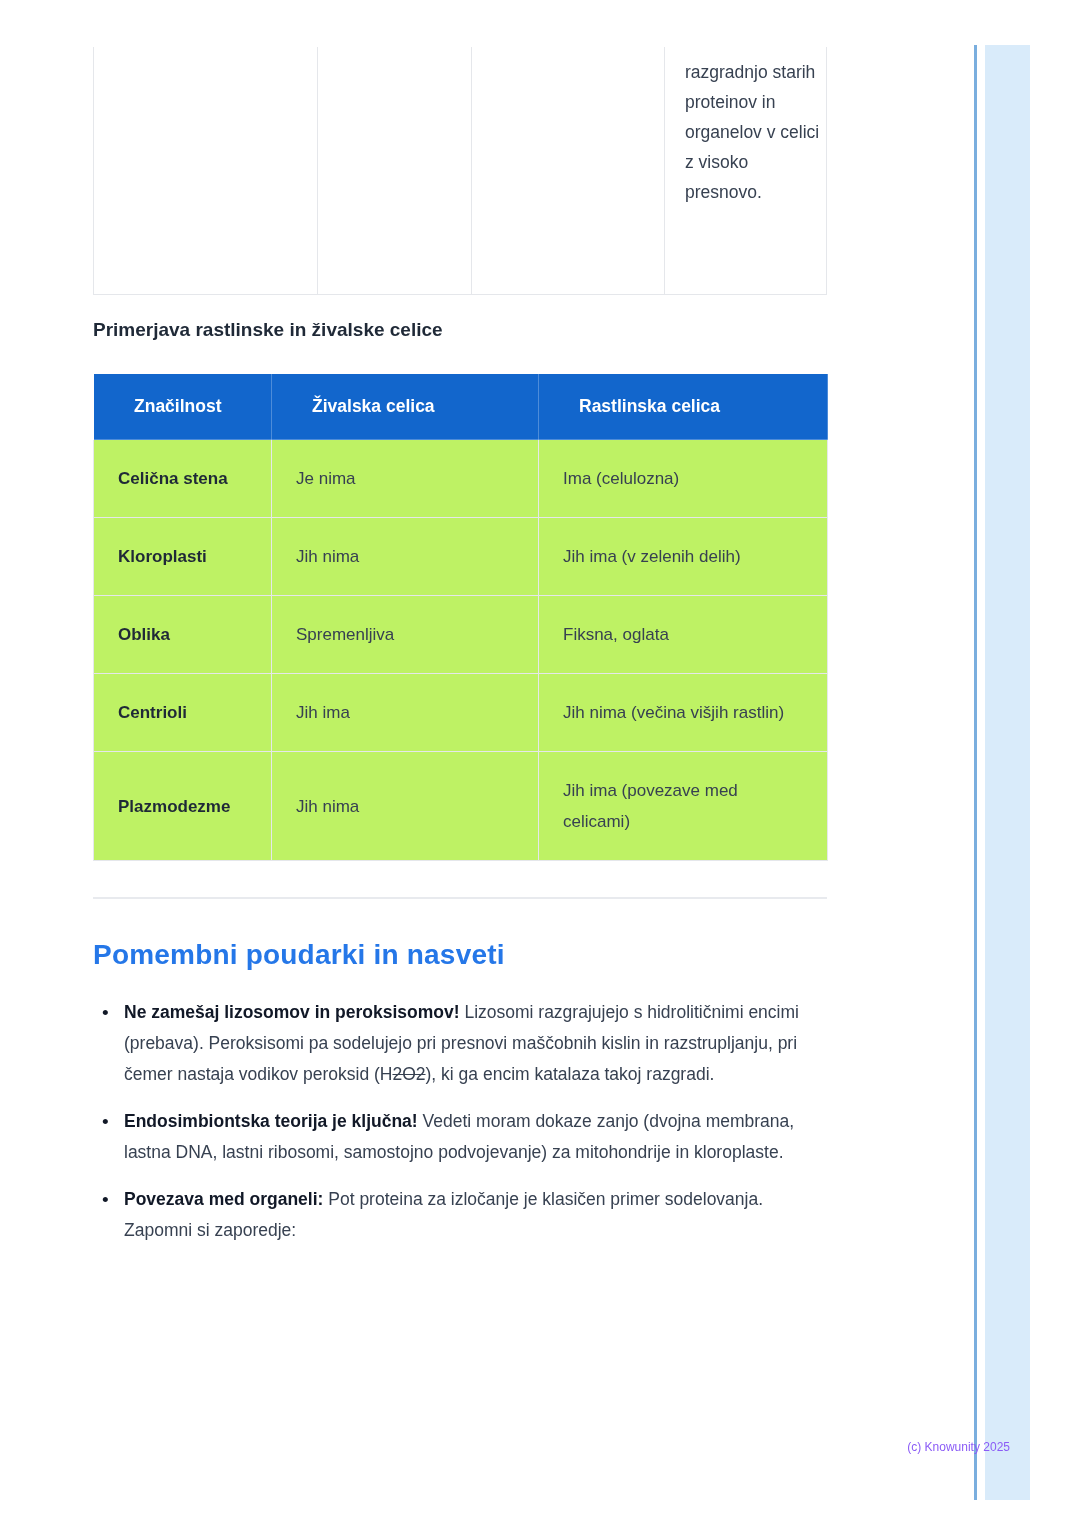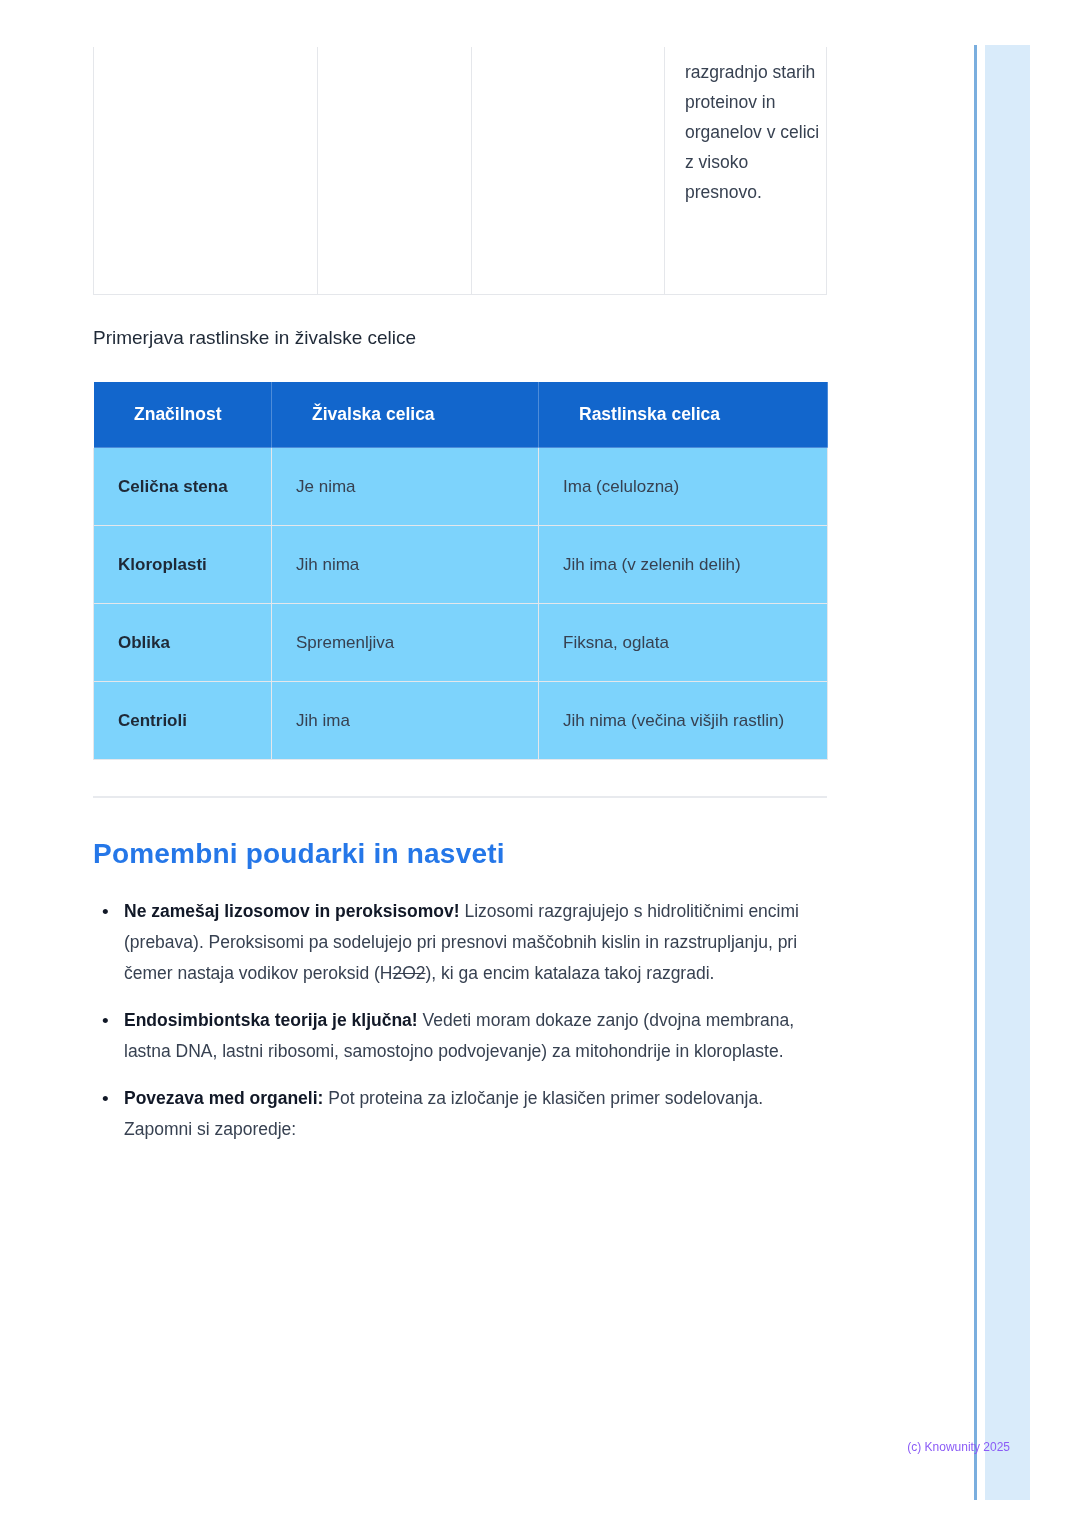--- a/index.html
+++ b/index.html
@@ -32,44 +32,44 @@
     border-right: 1px solid #e5e7eb;
     padding: 10px 4px 0 20px;
     font-size: 17.5px;
     line-height: 30px;
     color: #374151;
   }
   .cont-cell:first-child { border-left: 1px solid #e5e7eb; }
 
   
   .section-heading {
-    margin-top: 32px;
+    margin-top: 24px;
     font-size: 19px;
-    font-weight: normal;
+    font-weight: bold;
     color: #1f2937;
   }
 
   
   table.cmp {
     margin-top: 32px;
     width: 734px;
     border-collapse: collapse;
     table-layout: fixed;
   }
   table.cmp th {
     background: var(--table-header, #1266cc);
     color: #ffffff;
     font-size: 17.5px;
     font-weight: bold;
     text-align: left;
     padding: 22px 40px;
     border: 1px solid rgba(255,255,255,0.25);
   }
   table.cmp td {
-    background: #7dd3fc;
+    background: #bef264;
     border: 1px solid #e5e7eb;
     padding: 23px 24px;
     font-size: 17px;
     line-height: 31px;
     color: #374151;
     vertical-align: middle;
   }
   table.cmp td.feat {
     font-weight: bold;
     color: #1f2937;
@@ -185,20 +185,25 @@
         <tr>
           <td class="feat">Oblika</td>
           <td>Spremenljiva</td>
           <td>Fiksna, oglata</td>
         </tr>
         <tr>
           <td class="feat">Centrioli</td>
           <td>Jih ima</td>
           <td>Jih nima (večina višjih rastlin)</td>
         </tr>
+        <tr>
+          <td class="feat">Plazmodezme</td>
+          <td>Jih nima</td>
+          <td>Jih ima (povezave med celicami)</td>
+        </tr>
       </tbody>
     </table>
 
     <div class="divider"></div>
 
     <h2 class="highlights-heading">Pomembni poudarki in nasveti</h2>
 
     <ul class="bullets">
       <li><strong>Ne zamešaj lizosomov in peroksisomov!</strong><span> Lizosomi razgrajujejo s hidrolitičnimi encimi (prebava). Peroksisomi pa sodelujejo pri presnovi maščobnih kislin in razstrupljanju, pri čemer nastaja vodikov peroksid (H</span><s class="struck">2O2</s><span>), ki ga encim katalaza takoj razgradi.</span></li>
       <li><strong>Endosimbiontska teorija je ključna!</strong><span> Vedeti moram dokaze zanjo (dvojna membrana, lastna DNA, lastni ribosomi, samostojno podvojevanje) za mitohondrije in kloroplaste.</span></li>

